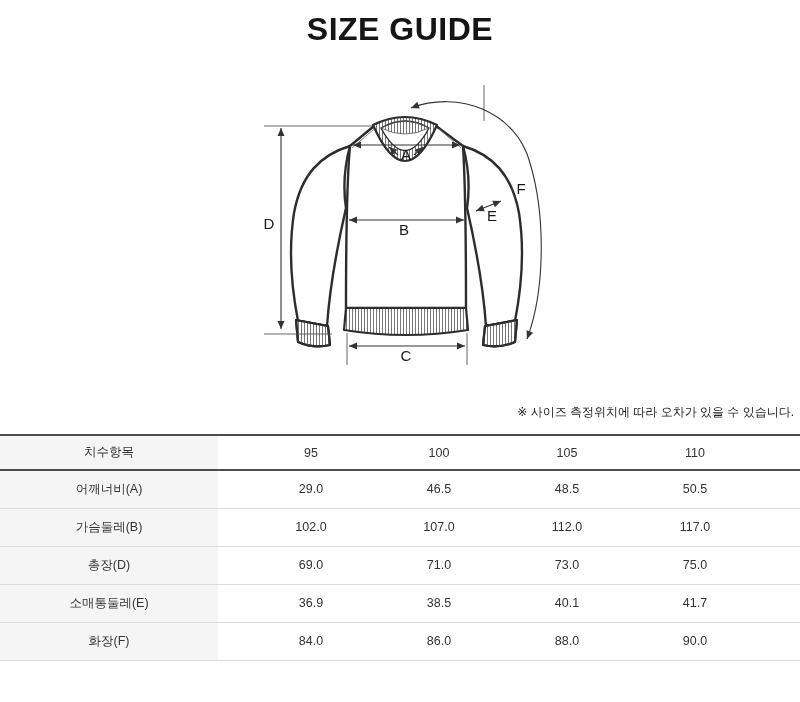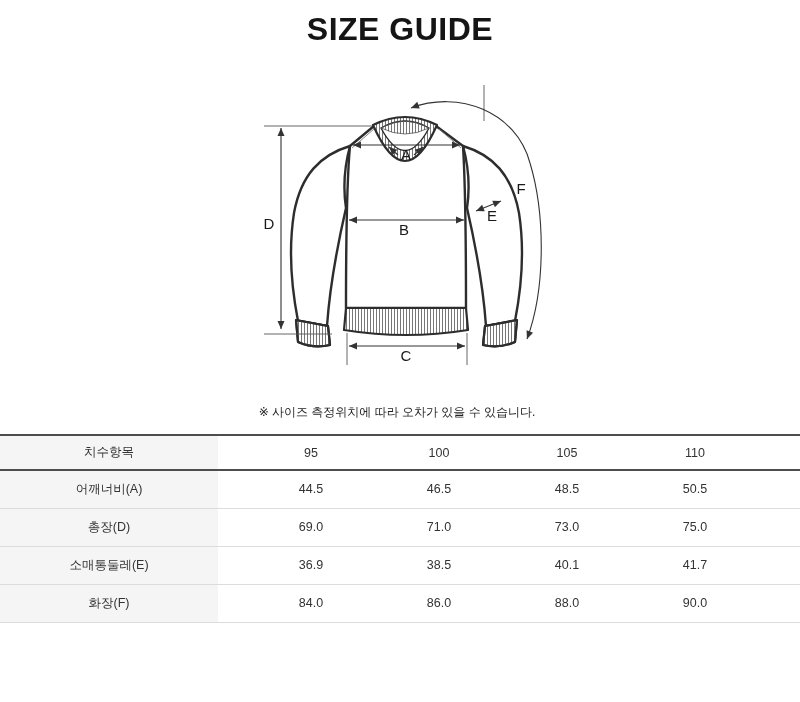--- a/index.html
+++ b/index.html
@@ -9,21 +9,21 @@
     position:relative;
   }
   .title{
     margin:0;padding-top:13px;height:34px;text-align:center;
     font-size:32px;line-height:32px;font-weight:700;letter-spacing:.5px;color:#151515;
   }
   .diagram-wrap{margin-top:36px;height:300px;}
   .diagram-wrap svg{display:block;margin:0 auto;}
   .dim-label{font-size:15px;fill:#1a1a1a;font-family:"Liberation Sans","DejaVu Sans",sans-serif;}
   .note{
-    margin:21px 6px 0 0;text-align:center;
+    margin:21px 6px 0 0;text-align:right;
     font-size:12px;line-height:16px;color:#222;
   }
   table.size-table{
     width:800px;margin-top:14px;border-collapse:collapse;table-layout:fixed;
     border-top:2px solid #4d4d4d;font-size:12.5px;color:#333;
   }
   table.size-table thead tr{height:33px;border-bottom:2px solid #4d4d4d;}
   table.size-table tbody tr{height:38px;border-bottom:1px solid #dcdcdc;}
   table.size-table td{text-align:center;padding:8px;overflow:hidden;white-space:nowrap;}
   td.c-label{background:#f5f5f6;}
@@ -136,24 +136,33 @@
         <td>100</td>
         <td>105</td>
         <td>110</td>
         <td></td>
       </tr>
     </thead>
     <tbody>
       <tr>
         <td class="c-label">어깨너비(A)</td>
         <td></td>
-        <td>44.5</td>
+        <td>29.0</td>
         <td>46.5</td>
         <td>48.5</td>
         <td>50.5</td>
+        <td></td>
+      </tr>
+      <tr>
+        <td class="c-label">가슴둘레(B)</td>
+        <td></td>
+        <td>102.0</td>
+        <td>107.0</td>
+        <td>112.0</td>
+        <td>117.0</td>
         <td></td>
       </tr>
       <tr>
         <td class="c-label">총장(D)</td>
         <td></td>
         <td>69.0</td>
         <td>71.0</td>
         <td>73.0</td>
         <td>75.0</td>
         <td></td>

